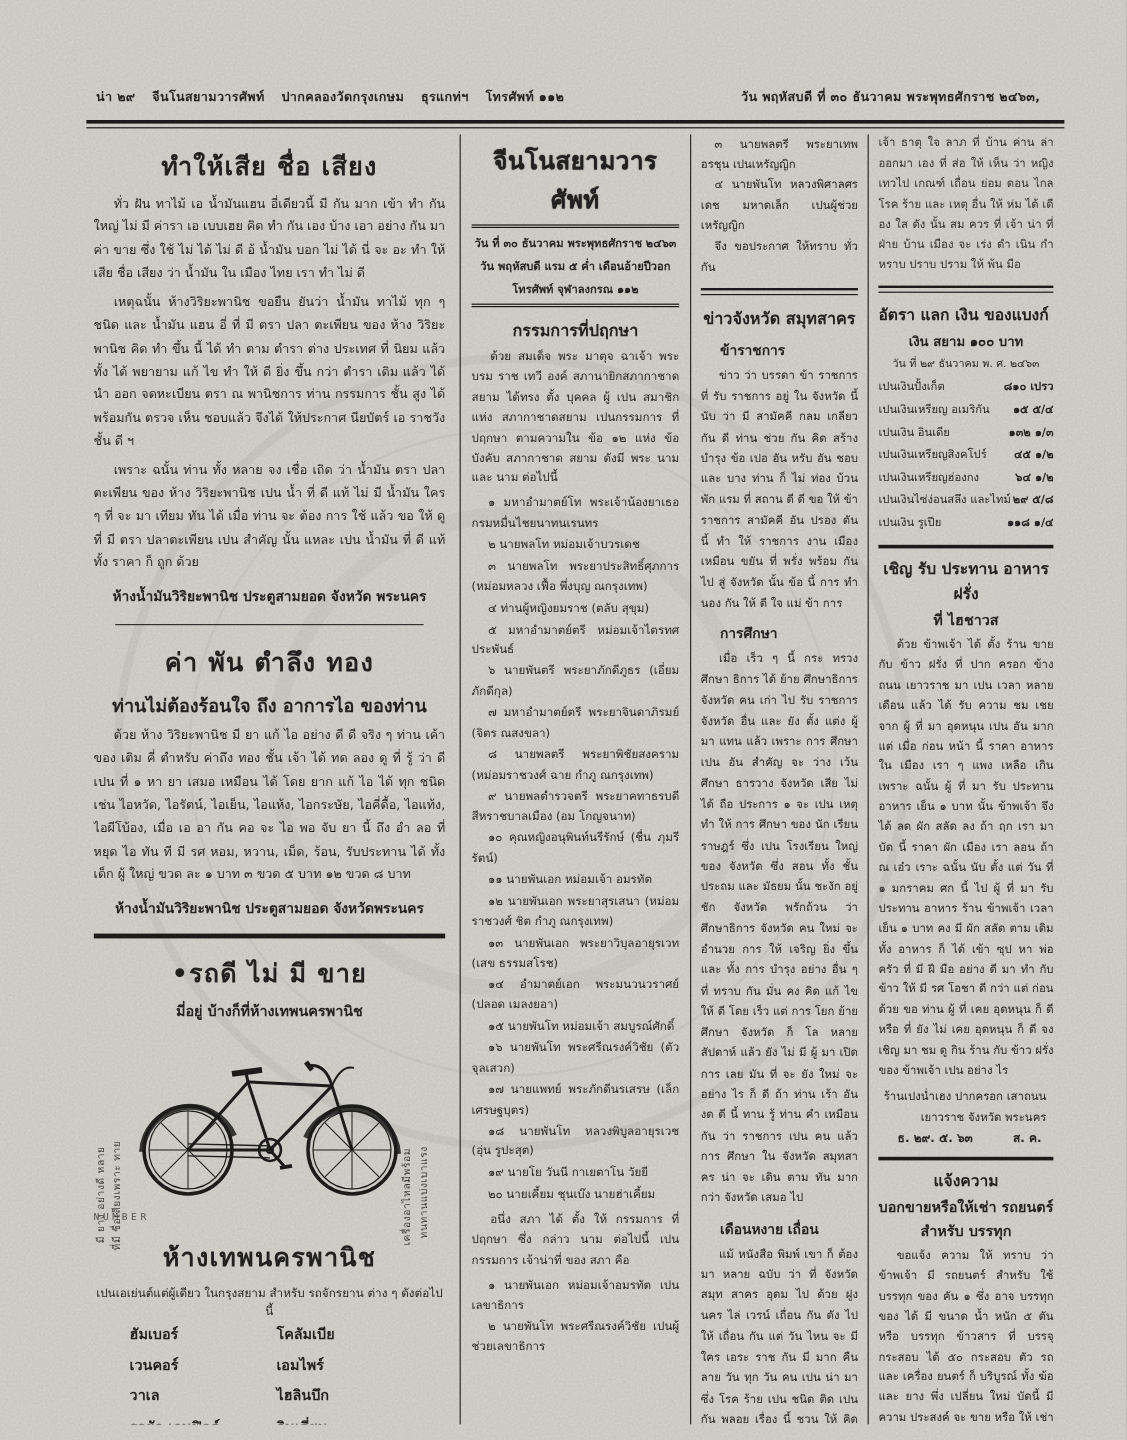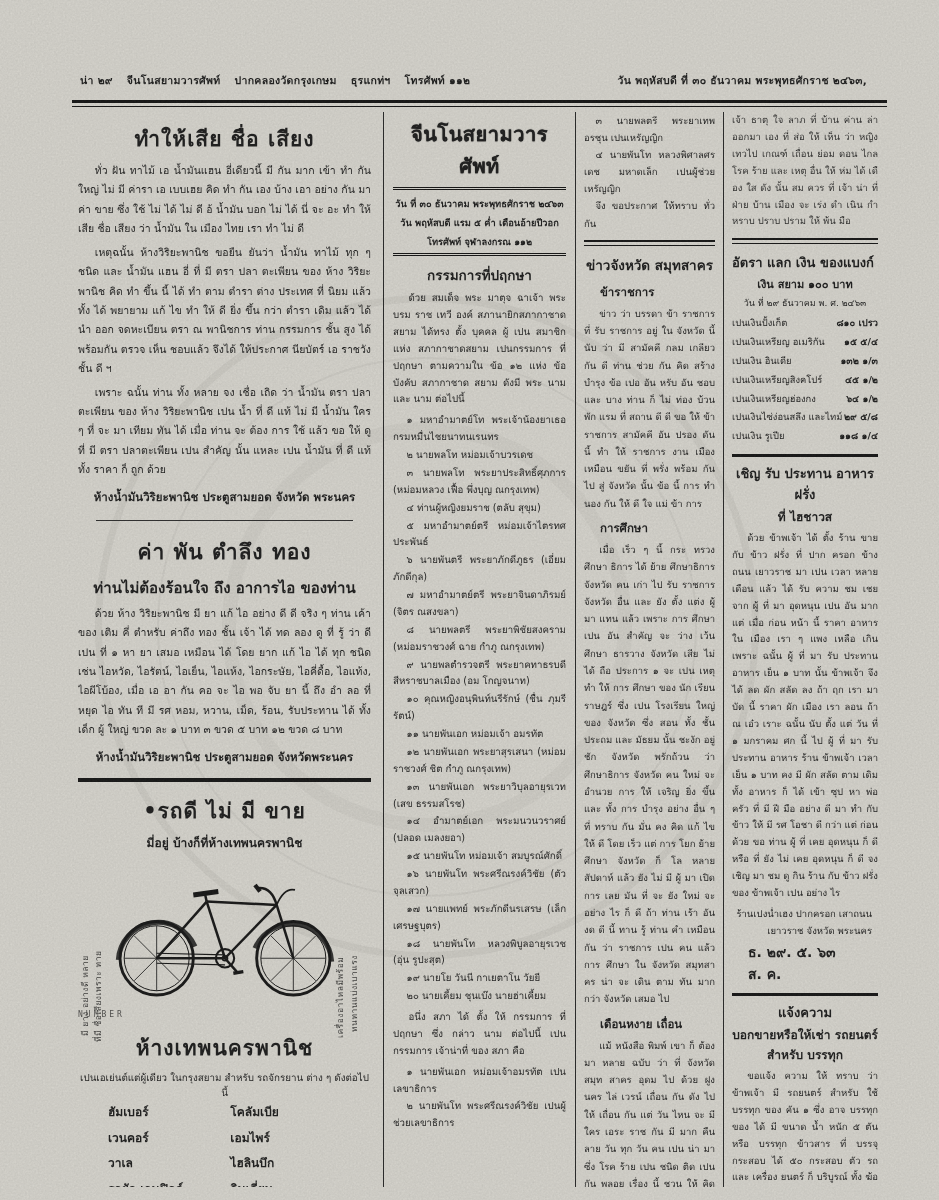--- a/index.html
+++ b/index.html
@@ -61,21 +61,21 @@
   
   .bike-wrap{position:relative;margin:6px 0 0;}
   .bike-svg{display:block;margin:0 auto;}
   .vcap{position:absolute;font-size:8.5px;letter-spacing:.5px;writing-mode:vertical-rl;transform:rotate(180deg);opacity:.85;}
   .vcap-l1{left:0;top:28px;height:150px;}
   .vcap-l2{left:13px;top:34px;height:150px;}
   .vcap-r1{right:10px;top:24px;height:150px;}
   .vcap-r2{right:24px;top:30px;height:150px;}
   .number-label{font-size:8px;letter-spacing:3px;opacity:.75;margin-top:-6px;font-family:"DejaVu Sans Mono",monospace;}
   .sig-line{font-size:9.5px;text-align:right;margin:2px 6px 0 0;}
-  .sig-split{display:flex;justify-content:space-between;font-size:14px;margin:3px 10px 0 16px;font-weight:bold;flex-direction:column;}
+  .sig-split{display:flex;justify-content:space-between;font-size:10px;margin:3px 10px 0 16px;font-weight:bold;}
   .notice-h{font-size:13px;font-weight:bold;text-align:center;margin:6px 0 2px;}
   .notice-sub{font-size:12px;font-weight:bold;text-align:center;margin:1px 0;}
   .faded{opacity:.92;}
 </style>
 </head>
 <body>
 
 <div class="page">
 
   <div class="seal">

